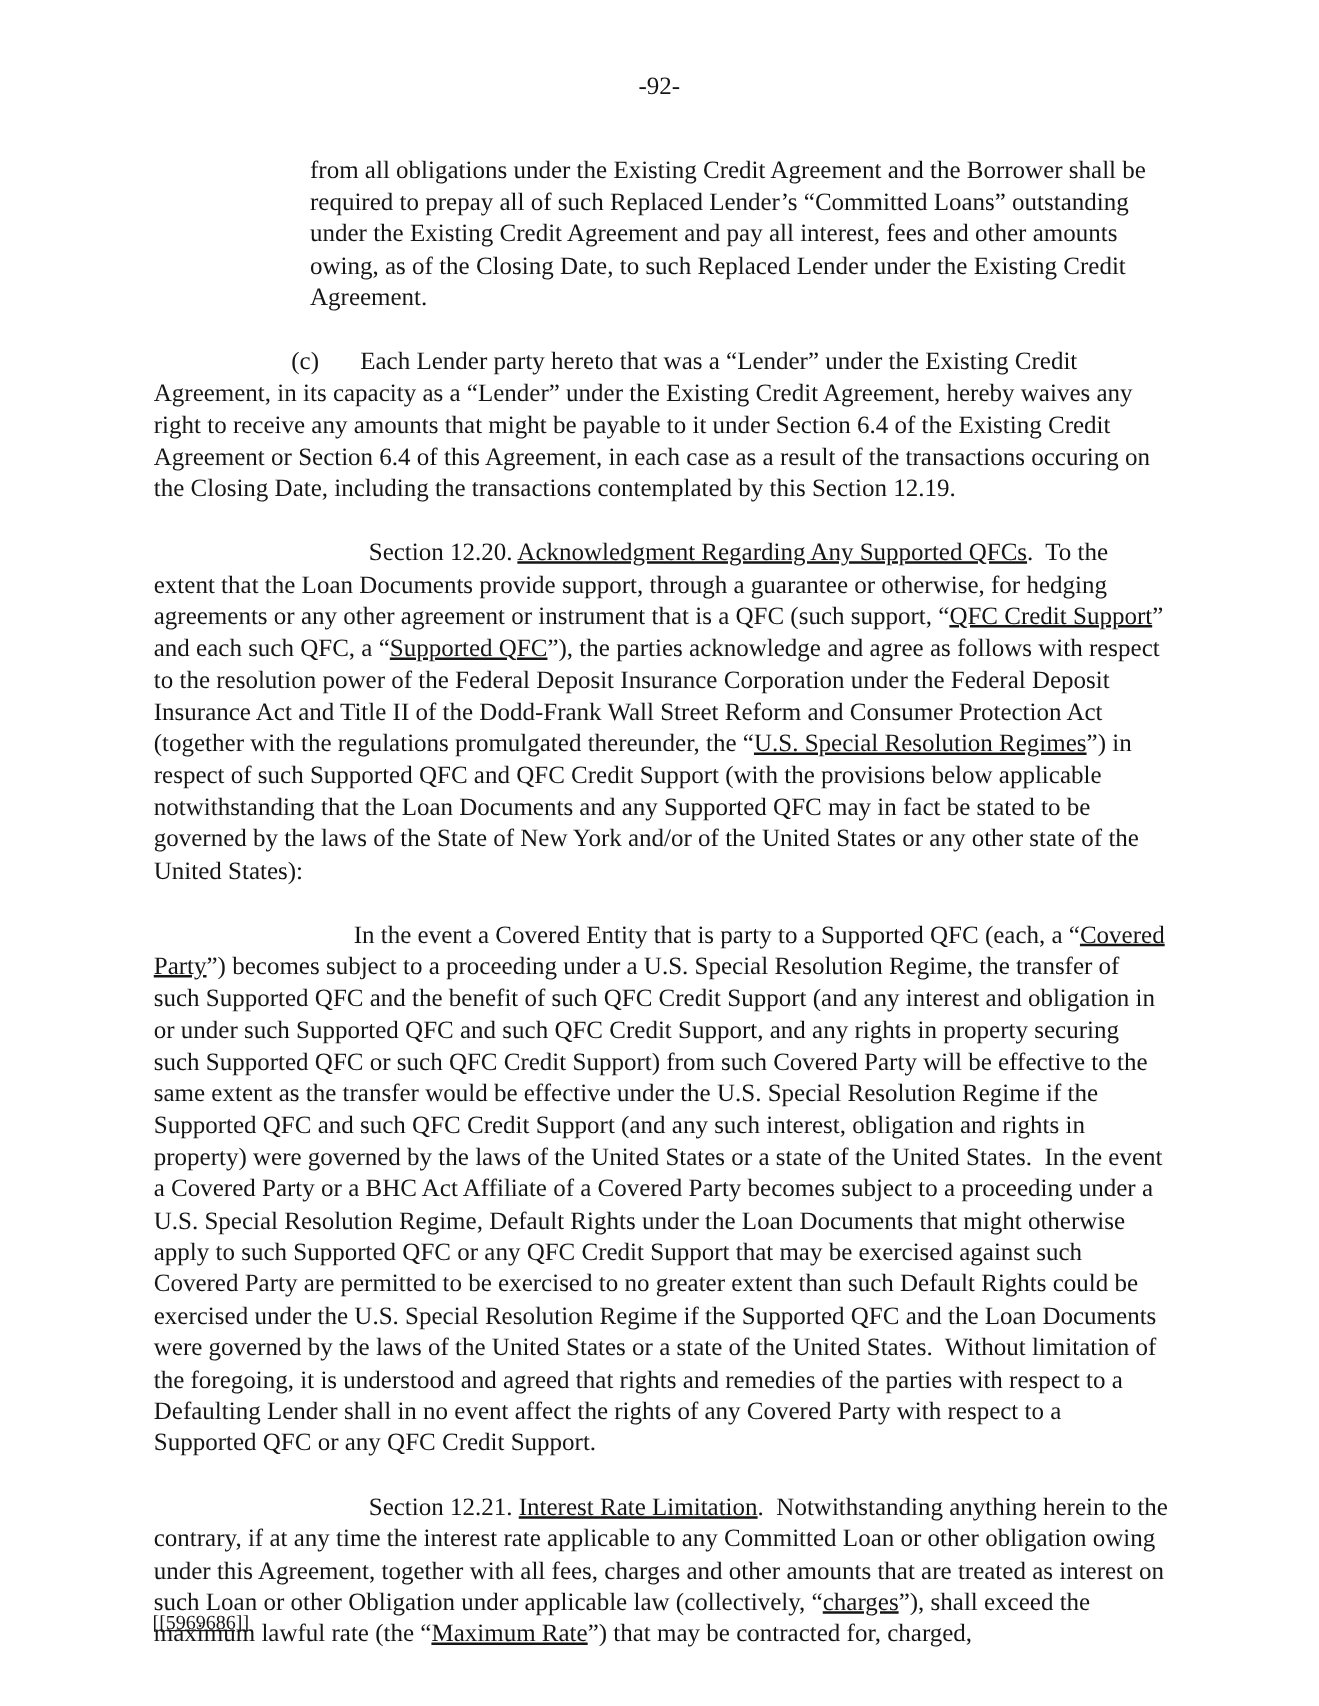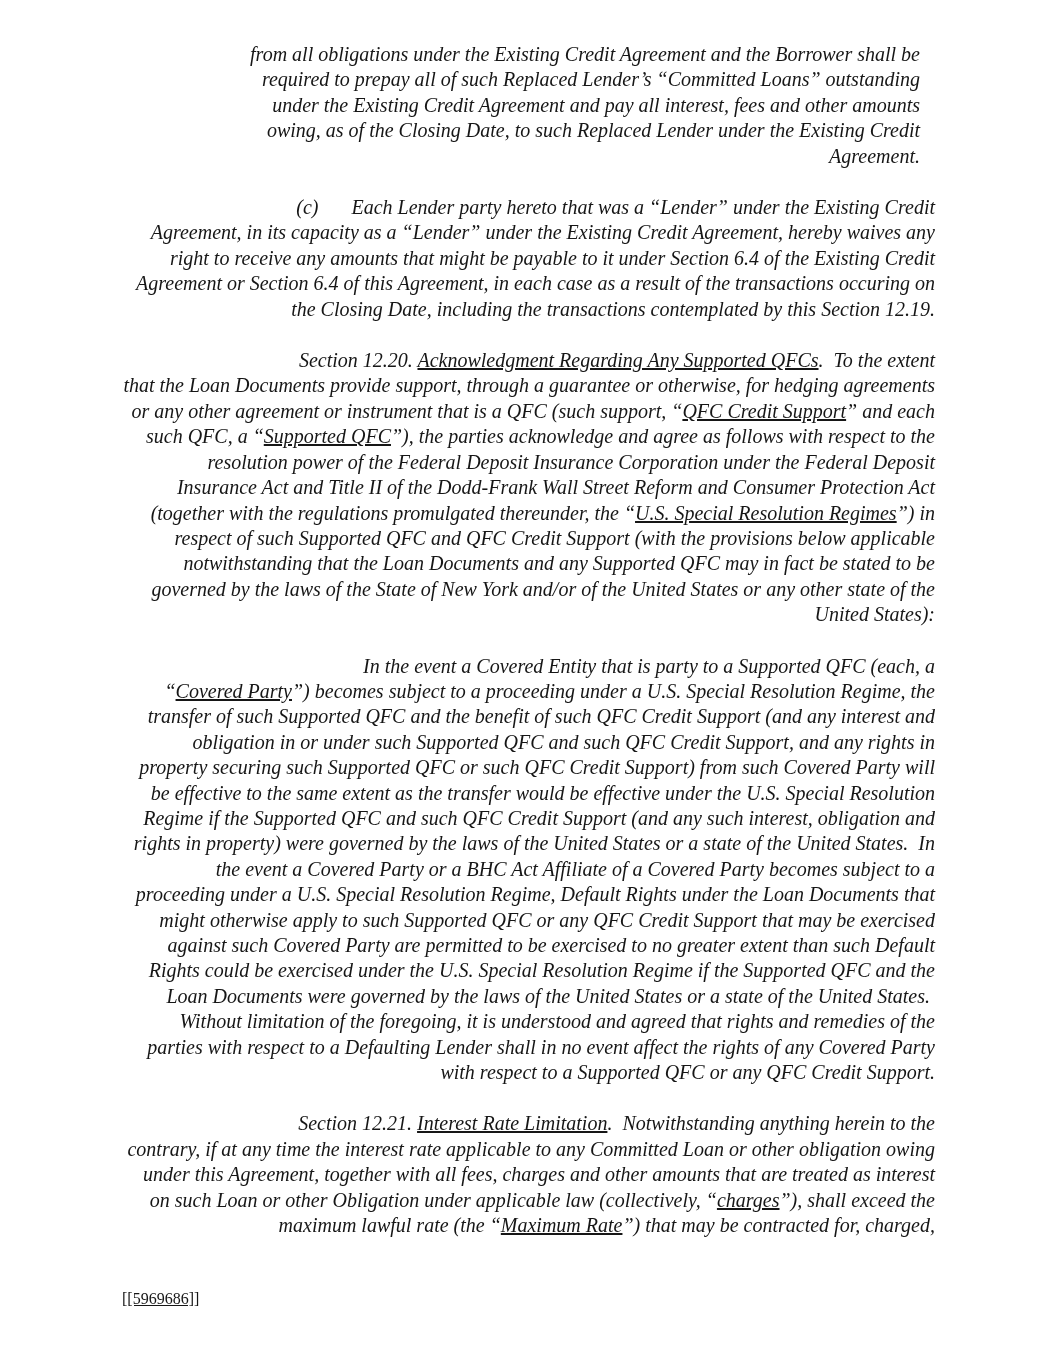--- a/index.html
+++ b/index.html
@@ -16,21 +16,21 @@
     line-height: 25.4px;
     overflow: hidden;
   }
   .page-number {
     padding-top: 57px;
     text-align: center;
   }
   .doc-body {
     margin: 42px 120px 0 123px; 
   }
-  .para { margin: 26px 0 0 0; text-align: right; font-style: italic; }
+  .para { margin: 26px 0 0 0; text-align: left; }
   .para:first-child { margin-top: 0; }
   .para.block {
     margin-left: 125px;
     width: 672px;
   }
   .indent-c  { text-indent: 110px; }
   .indent-lg { text-indent: 172px; }
   .indent-md { text-indent: 160px; }
   .tab { display: inline-block; width: 33px; }
   .u { text-decoration: underline; }
@@ -48,20 +48,21 @@
     font-size: 16px;
     line-height: 15px;
     text-decoration: underline;
   }
 </style>
 </head>
 <body>
 
 <div class="page">
 
+  <div class="page-number">-92-</div>
 
   <main class="doc-body">
     <p class="para block"><span>from all obligations under the Existing Credit Agreement and the Borrower shall be required to prepay all of such Replaced Lender’s “Committed Loans” outstanding under the Existing Credit Agreement and pay all interest, fees and other amounts owing, as of the Closing Date, to such Replaced Lender under the Existing Credit Agreement.</span></p>
 
     <p class="para indent-c"><span>(c)</span><span class="tab"></span><span>Each Lender party hereto that was a “Lender” under the Existing Credit Agreement, in its capacity as a “Lender” under the Existing Credit Agreement, hereby waives any right to receive any amounts that might be payable to it under Section 6.4 of the Existing Credit Agreement or Section 6.4 of this Agreement, in each case as a result of the transactions occuring on the Closing Date, including the transactions contemplated by this Section 12.19.</span></p>
 
     <p class="para indent-lg"><span>Section 12.20. </span><span class="u">Acknowledgment Regarding Any Supported QFCs</span><span>.&nbsp; To the extent that the Loan Documents provide support, through a guarantee or otherwise, for hedging agreements or any other agreement or instrument that is a QFC (such support, “</span><span class="u">QFC Credit Support</span><span>” and each such QFC, a “</span><span class="u">Supported QFC</span><span>”), the parties acknowledge and agree as follows with respect to the resolution power of the Federal Deposit Insurance Corporation under the Federal Deposit Insurance Act and Title II of the Dodd-Frank Wall Street Reform and Consumer Protection Act (together with the regulations promulgated thereunder, the “</span><span class="u">U.S. Special Resolution Regimes</span><span>”) in respect of such Supported QFC and QFC Credit Support (with the provisions below applicable notwithstanding that the Loan Documents and any Supported QFC may in fact be stated to be governed by the laws of the State of New York and/or of the United States or any other state of the United States):</span></p>
 
     <p class="para indent-md"><span>In the event a Covered Entity that is party to a Supported QFC (each, a “</span><span class="u">Covered Party</span><span>”) becomes subject to a proceeding under a U.S. Special Resolution Regime, the transfer of such Supported QFC and the benefit of such QFC Credit Support (and any interest and obligation in or under such Supported QFC and such QFC Credit Support, and any rights in property securing such Supported QFC or such QFC Credit Support) from such Covered Party will be effective to the same extent as the transfer would be effective under the U.S. Special Resolution Regime if the Supported QFC and such QFC Credit Support (and any such interest, obligation and rights in property) were governed by the laws of the United States or a state of the United States.&nbsp; In the event a Covered Party or a BHC Act Affiliate of a Covered Party becomes subject to a proceeding under a U.S. Special Resolution Regime, Default Rights under the Loan Documents that might otherwise apply to such Supported QFC or any QFC Credit Support that may be exercised against such Covered Party are permitted to be exercised to no greater extent than such Default Rights could be exercised under the U.S. Special Resolution Regime if the Supported QFC and the Loan Documents were governed by the laws of the United States or a state of the United States.&nbsp; Without limitation of the foregoing, it is understood and agreed that rights and remedies of the parties with respect to a Defaulting Lender shall in no event affect the rights of any Covered Party with respect to a Supported QFC or any QFC Credit Support.</span></p>
 

